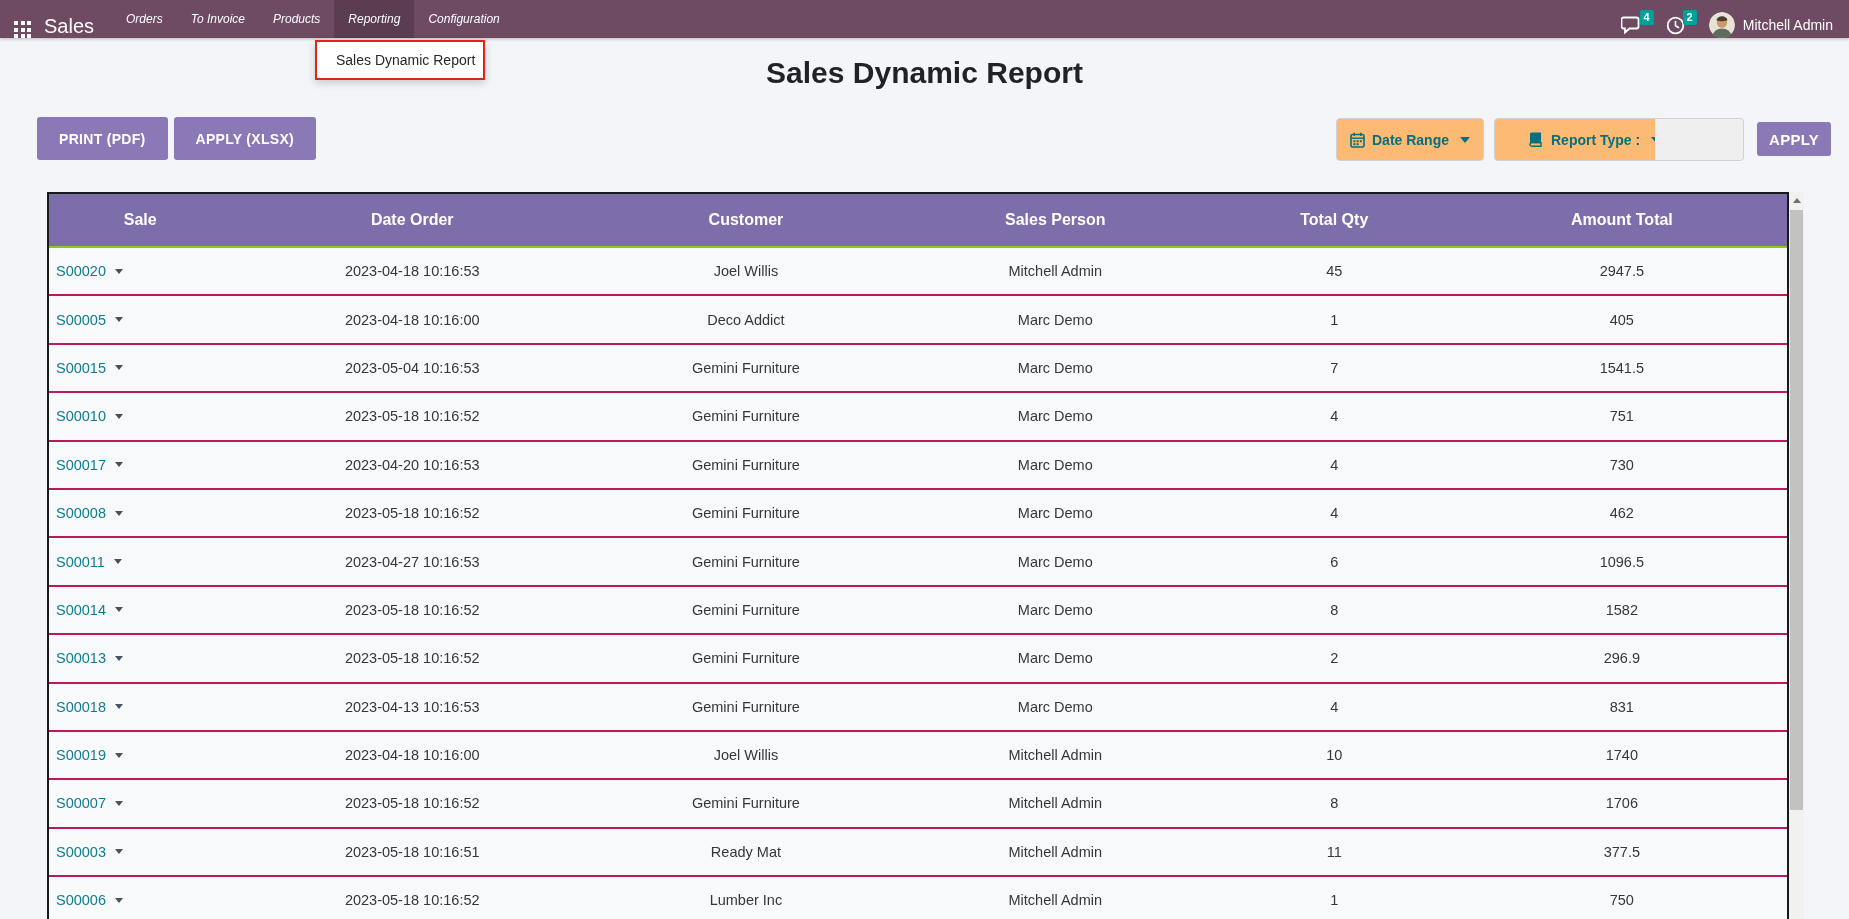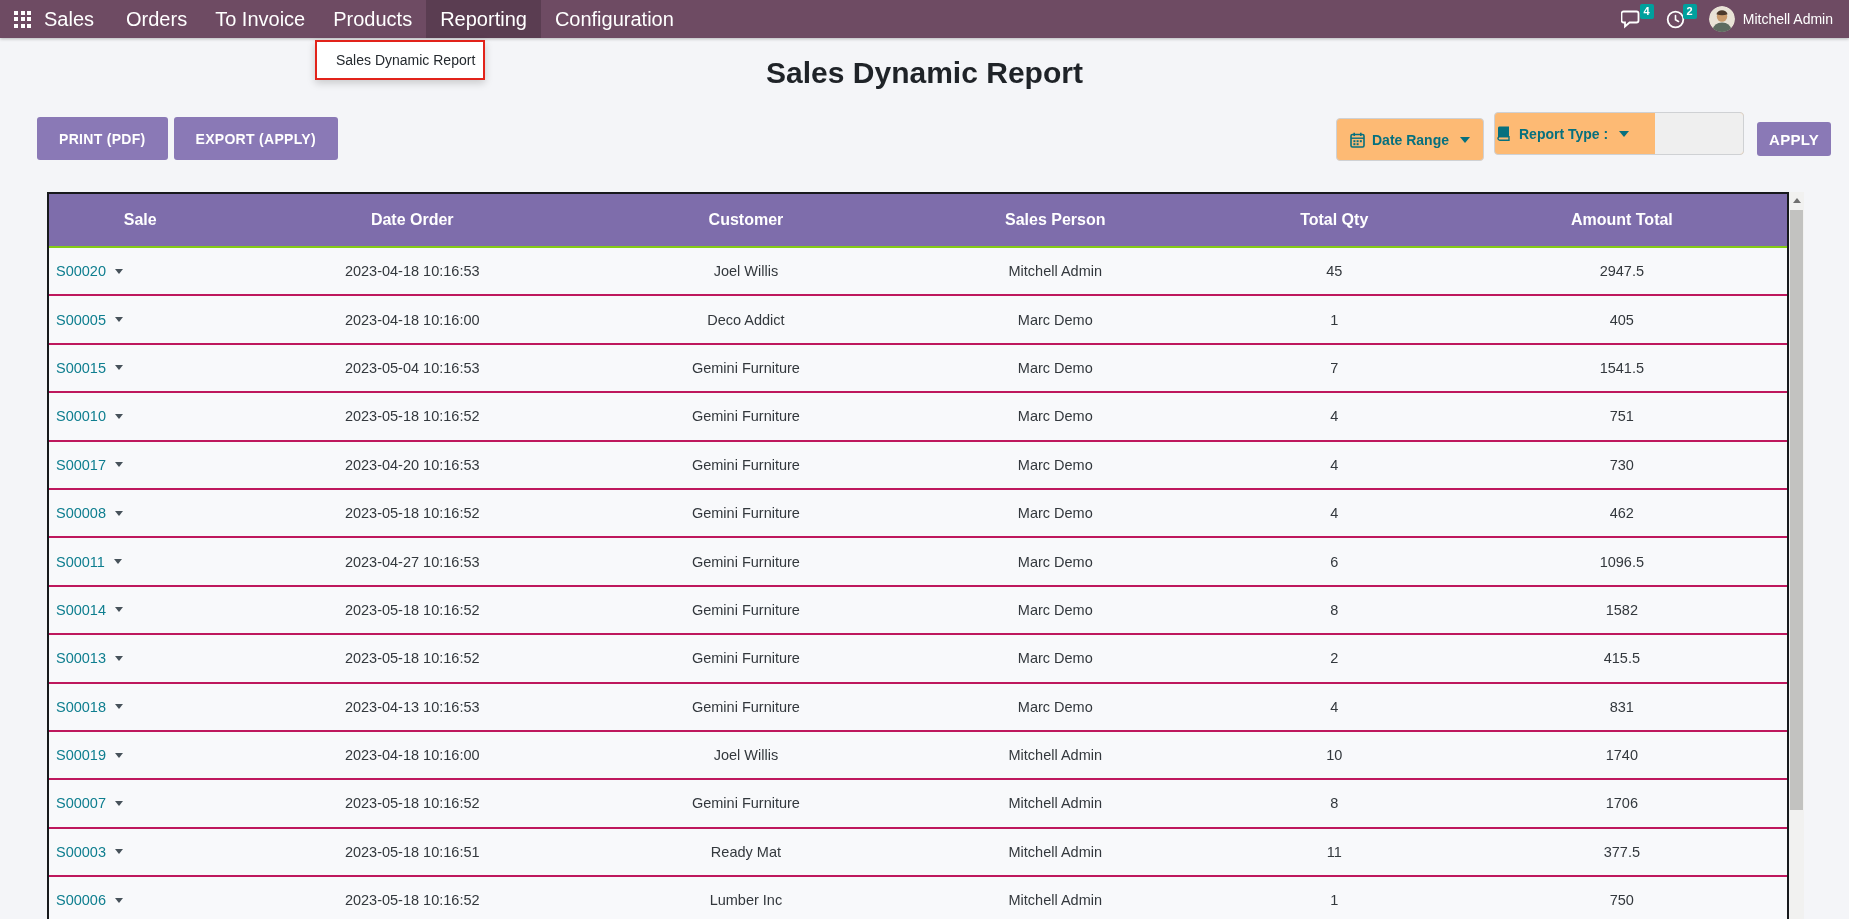--- a/index.html
+++ b/index.html
@@ -4,29 +4,29 @@
 <style>
   * { margin:0; padding:0; box-sizing:border-box; }
   html,body { width:1849px; height:919px; overflow:hidden; }
   body { font-family:"Liberation Sans", sans-serif; background:#f4f5f8; position:relative; }
 
   .screen { position:absolute; inset:0; }
 
   
   .navbar {
     position:absolute; top:0; left:0; width:1849px; height:38px;
-    background:#6e4b63; display:flex; align-items:center; color:#fff;
+    background:#6e4b63; display:flex; align-items:flex-end; color:#fff;
     box-shadow:0 1px 3px rgba(0,0,0,.25); z-index:20;
   }
   .apps-icon { width:17px; height:17px; display:grid; margin:0 0 0 14px;
     grid-template-columns:repeat(3,4px); grid-template-rows:repeat(3,4px); gap:2.5px; cursor:pointer; }
   .apps-icon i { background:#fff; display:block; }
   .brand { font-size:20px; margin:0 18px 0 13px; cursor:pointer; }
   .nav-menu { display:flex; height:100%; align-items:stretch; }
-  .nav-item { display:flex; align-items:center; padding:9px 14px; font-size:20px; cursor:pointer; }
+  .nav-item { display:flex; align-items:center; padding:9px 14px; font-size:12px; cursor:pointer;font-style:italic; }
   .nav-item.active { background:rgba(0,0,0,.18); }
 
   .nav-right { margin-left:auto; display:flex; align-items:center; gap:24px; padding-right:16px; }
   .icon-wrap { position:relative; display:flex; align-items:center; cursor:pointer; }
   .badge { position:absolute; top:-6px; right:-12px; background:#00a09d; color:#fff;
     font-size:11px; line-height:1; padding:2px 4px; border-radius:2px; font-weight:700; }
   .user-block { display:flex; align-items:center; gap:8px; cursor:pointer; }
   .avatar { width:26px; height:26px; border-radius:50%; overflow:hidden; display:block; }
   .user-name { font-size:14px; }
 
@@ -49,21 +49,21 @@
     height:43px; padding:0 22px; cursor:pointer;
   }
   .left-actions { position:absolute; top:117px; left:37px; display:flex; gap:6px; }
 
   .filter-bar { position:absolute; top:0; left:0; }
   .filter-box {
     position:absolute; background:#fdba74; border:1px solid #cfd1d4; border-radius:4px;
     display:flex; align-items:center; cursor:pointer; color:#06707e; font-weight:700; font-size:14px;
   }
   .date-range { left:1336px; top:118px; width:148px; height:43px; justify-content:center; gap:7px; }
-  .report-type { left:1494px; top:112px; width:250px; height:43px; padding-left:1px; gap:7px; }
+  .report-type { left:1494px; top:118px; width:250px; height:43px; padding-left:33px; gap:7px; }
   .report-type .gray-seg { position:absolute; right:0; top:0; bottom:0; width:88px;
     background:#efefef; border-radius:0 3px 3px 0; }
   .caret-teal { width:0; height:0; border-left:5px solid transparent; border-right:5px solid transparent;
     border-top:6px solid #06707e; margin-left:4px; }
   .apply-btn { position:absolute; left:1757px; top:122px; height:34px; padding:0 12px; font-size:15px; }
 
   
   .table-zone { position:absolute; left:47px; top:192px; width:1757px; height:727px; }
   .data-table { position:absolute; left:0; top:0; width:1742px; height:727px;
     border:2px solid #17191c; border-bottom:none; overflow:hidden; background:#f8f9fb; }
@@ -150,21 +150,21 @@
   </div>
 
   <div class="menu-dropdown">
     <span>Sales Dynamic Report</span>
   </div>
 
   <div class="page-title">Sales Dynamic Report</div>
 
   <div class="left-actions">
     <button class="btn-purple">PRINT (PDF)</button>
-    <button class="btn-purple">EXPORT (APPLY)</button>
+    <button class="btn-purple">APPLY (XLSX)</button>
   </div>
 
   <div class="filter-bar">
     <div class="filter-box date-range">
       <span>
         <svg width="15" height="16" viewBox="0 0 15 16">
           <rect x="1" y="2.5" width="13" height="12.5" rx="1.5" fill="none" stroke="#06707e" stroke-width="1.6"></rect>
           <line x1="4.2" y1="0.8" x2="4.2" y2="4" stroke="#06707e" stroke-width="1.6"></line>
           <line x1="10.8" y1="0.8" x2="10.8" y2="4" stroke="#06707e" stroke-width="1.6"></line>
           <line x1="1" y1="6.2" x2="14" y2="6.2" stroke="#06707e" stroke-width="1.4"></line>
@@ -295,21 +295,21 @@
           </div>
           <div class="trow">
             <div class="td c0">
               <a class="sale-link">S00013</a>
               <span class="caret-dark"></span>
             </div>
             <div class="td c1">2023-05-18 10:16:52</div>
             <div class="td c2">Gemini Furniture</div>
             <div class="td c3">Marc Demo</div>
             <div class="td c4">2</div>
-            <div class="td c5">415.5</div>
+            <div class="td c5">296.9</div>
           </div>
           <div class="trow">
             <div class="td c0">
               <a class="sale-link">S00018</a>
               <span class="caret-dark"></span>
             </div>
             <div class="td c1">2023-04-13 10:16:53</div>
             <div class="td c2">Gemini Furniture</div>
             <div class="td c3">Marc Demo</div>
             <div class="td c4">4</div>

